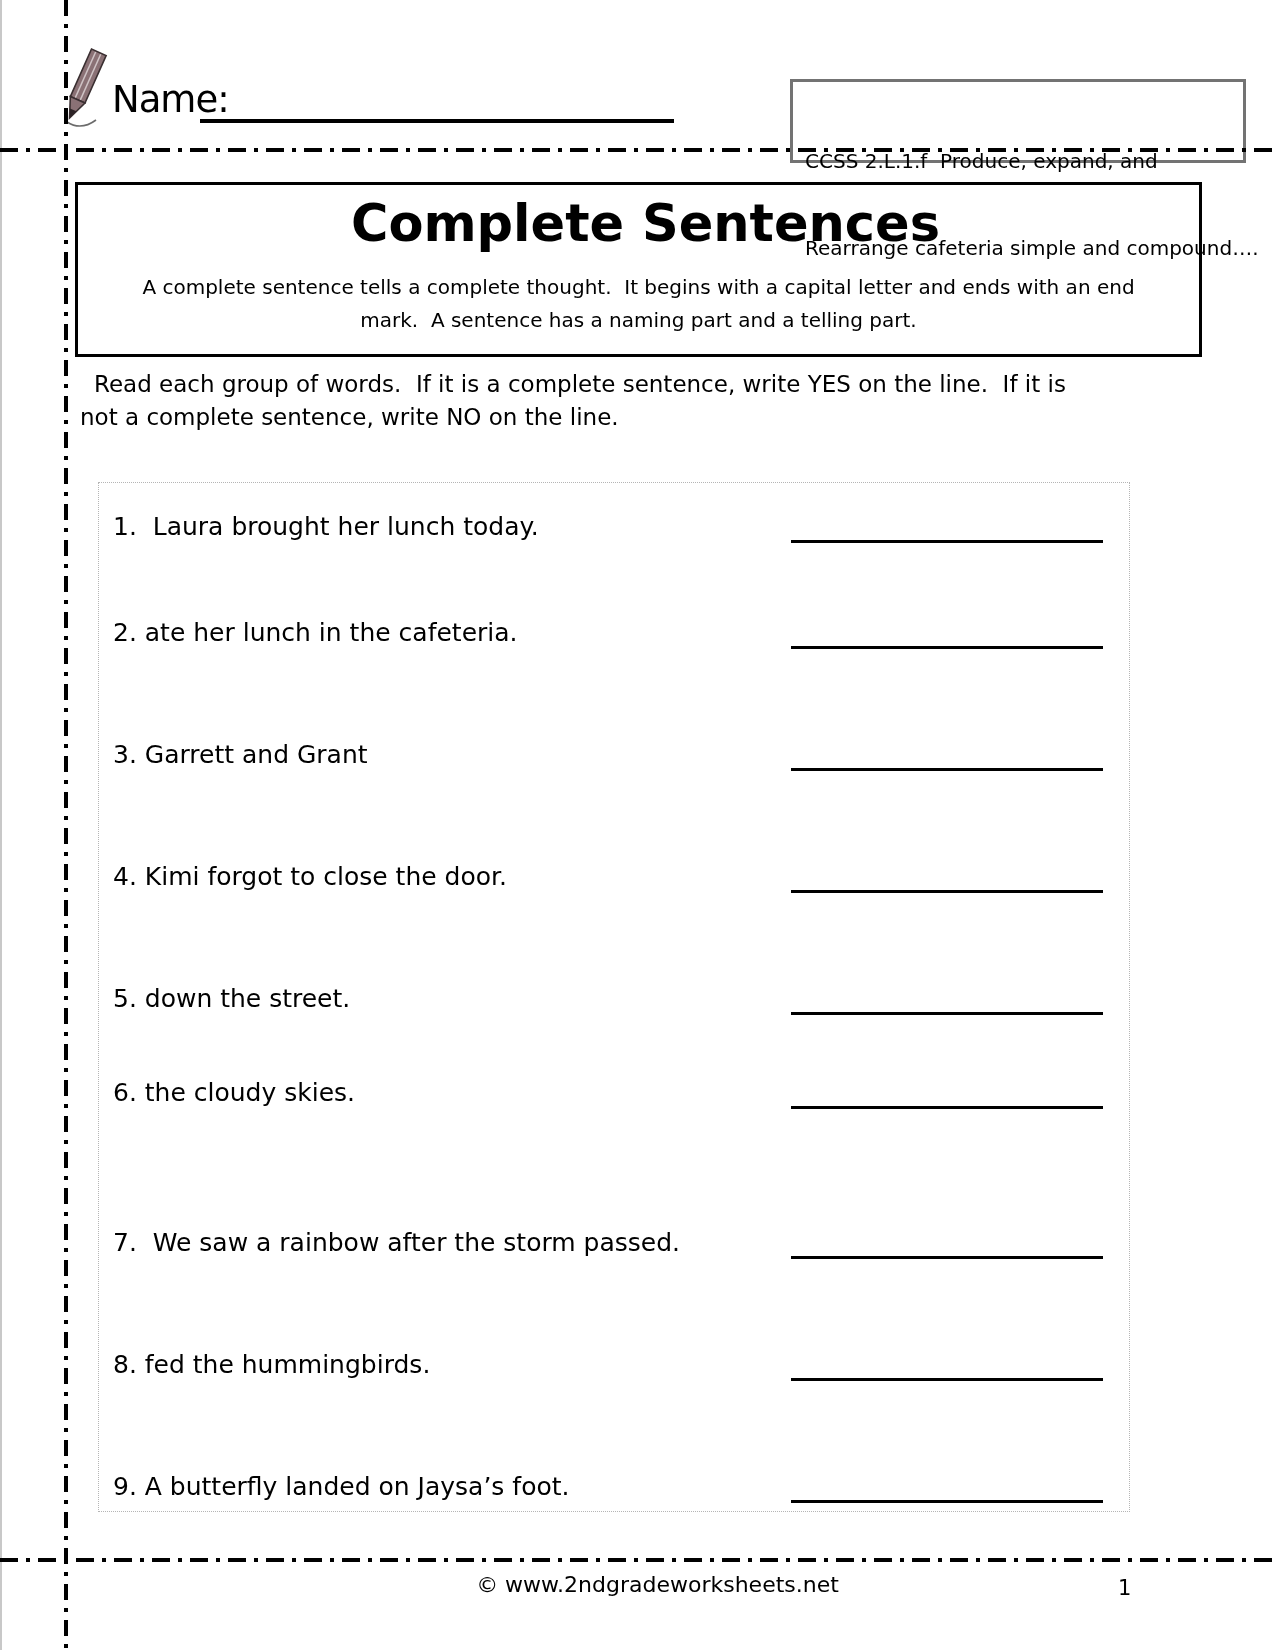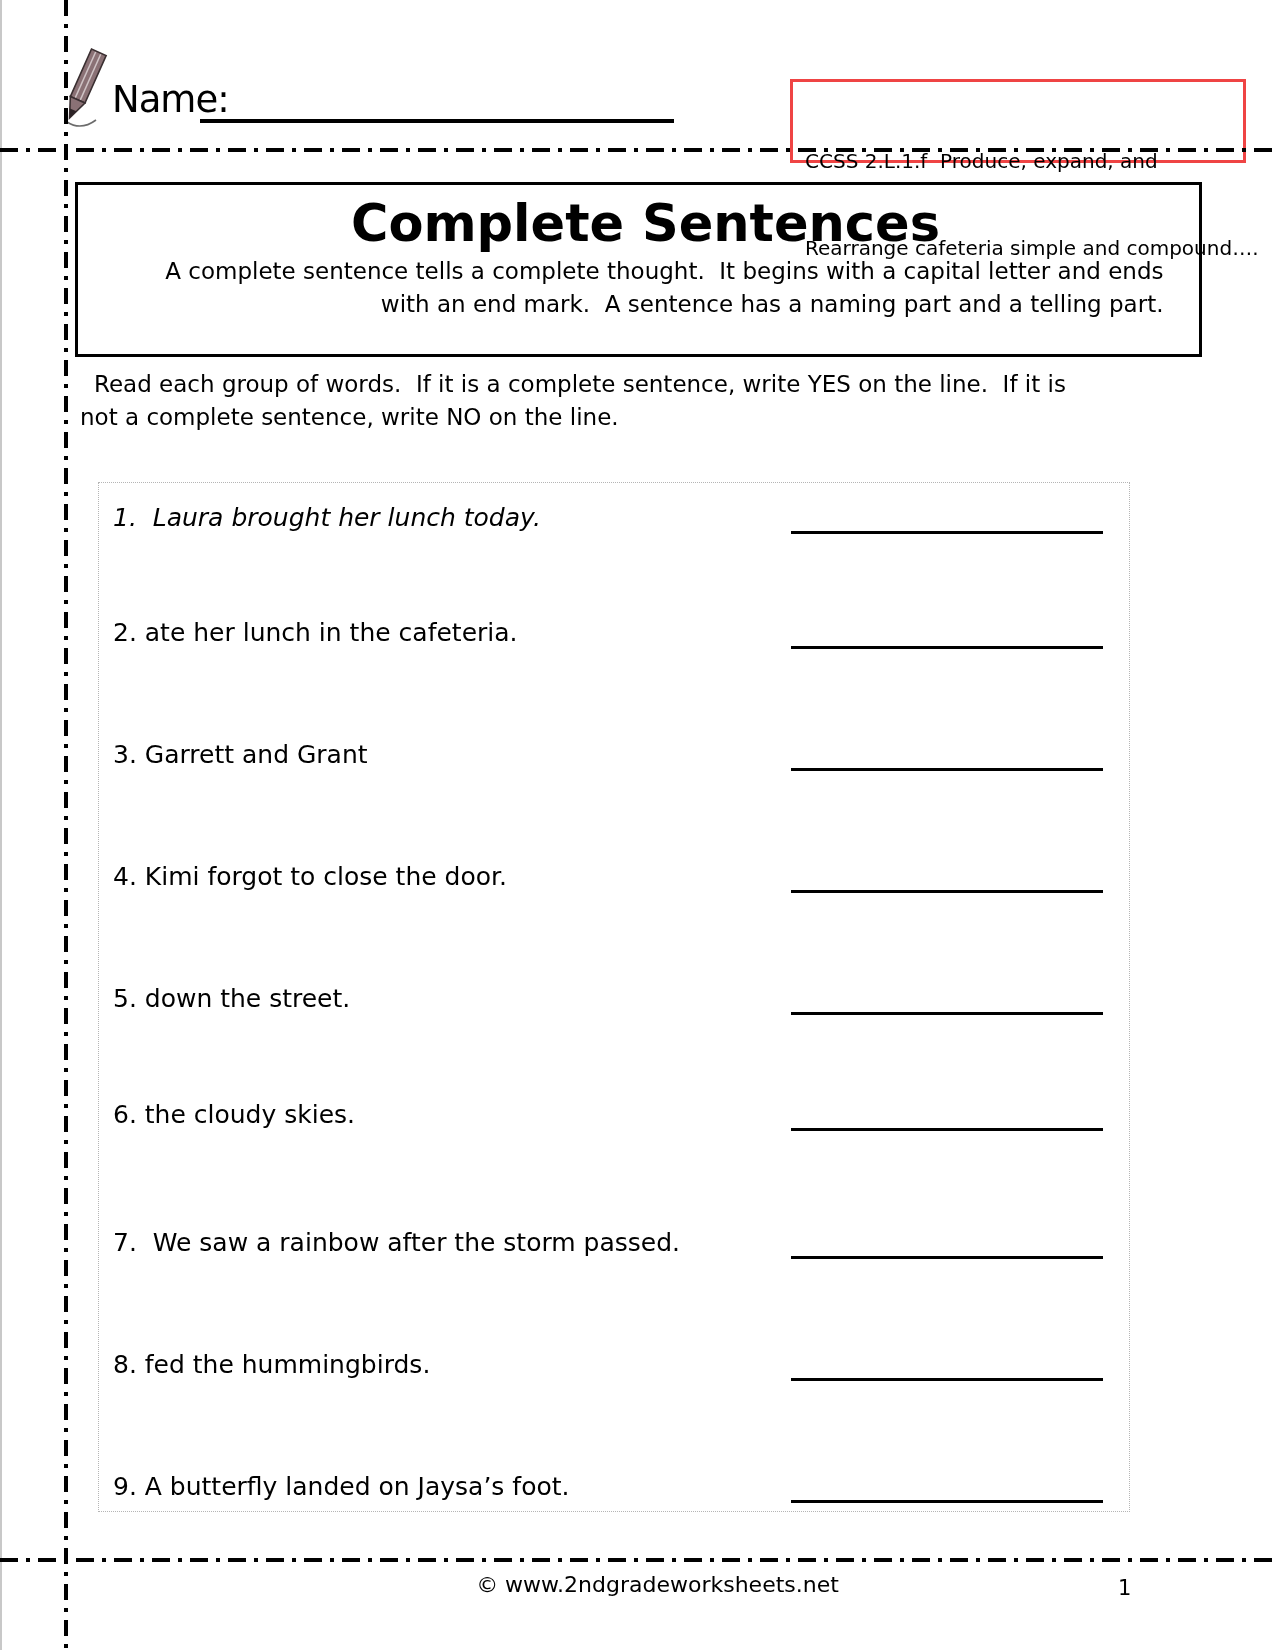--- a/index.html
+++ b/index.html
@@ -36,39 +36,39 @@
     font-size:37px; letter-spacing:-1px; white-space:pre;
   }
   .name-underline {
     position:absolute; left:200px; top:119px; width:474px; height:4px;
     background:#000;
   }
 
   
   .ccss-box {
     position:absolute; left:790px; top:79px; width:456px; height:84px;
-    border:3px solid #ef4444; box-sizing:border-box;
+    border:3px solid #737373; box-sizing:border-box;
     background:#fff; z-index:2;
     padding:7px 0 0 12px;
     font-size:20px; line-height:29px; white-space:pre;
   }
 
   
   .title-box {
     position:absolute; left:75px; top:182px; width:1127px; height:175px;
     border:3px solid #000; box-sizing:border-box; background:#fff;
     text-align:center; z-index:1;
   }
   .title-box h1 {
     margin:10px 0 2px 0; font-size:51px; line-height:58px;
     font-weight:700; letter-spacing:0px; white-space:pre;padding-left:14px;
   }
   .title-sub {
-    margin:2px auto 0 auto; width:1050px;
-    font-size:23px; line-height:33px; white-space:pre-wrap;text-align:right;
+    margin:18px auto 0 auto; width:1050px;
+    font-size:20px; line-height:33px; white-space:pre-wrap;
   }
 
   
   .instructions {
     position:absolute; left:80px; top:368px; width:1030px;
     font-size:23px; line-height:33px; white-space:pre-wrap; text-indent:14px;
   }
 
   
   .items-box {
@@ -129,21 +129,21 @@
   </div>
 
   <div class="title-box">
     <h1>Complete Sentences</h1>
     <div class="title-sub">A complete sentence tells a complete thought.  It begins with a capital letter and ends with an end mark.  A sentence has a naming part and a telling part.</div>
   </div>
 
   <div class="instructions">Read each group of words.  If it is a complete sentence, write YES on the line.  If it is not a complete sentence, write NO on the line.</div>
 
   <div class="items-box">
-      <div class="item-row" style="top: 19px; font-style: italic;">
+      <div class="item-row" style="top: 28px;">
       <div class="item-label">1.  Laura brought her lunch today.</div>
       <div class="answer-value"></div>
       <div class="answer-line"></div>
     </div>
       <div class="item-row" style="top: 134px;">
       <div class="item-label">2. ate her lunch in the cafeteria.</div>
       <div class="answer-value"></div>
       <div class="answer-line"></div>
     </div>
       <div class="item-row" style="top: 244px; margin-top: 12px;">
@@ -154,21 +154,21 @@
       <div class="item-row" style="top: 378px;">
       <div class="item-label">4. Kimi forgot to close the door.</div>
       <div class="answer-value"></div>
       <div class="answer-line"></div>
     </div>
       <div class="item-row" style="top: 500px;">
       <div class="item-label">5. down the street.</div>
       <div class="answer-value"></div>
       <div class="answer-line"></div>
     </div>
-      <div class="item-row" style="top: 616px; text-align: center;">
+      <div class="item-row" style="top: 594px; text-align: center;">
       <div class="item-label">6. the cloudy skies.</div>
       <div class="answer-value"></div>
       <div class="answer-line"></div>
     </div>
       <div class="item-row" style="top: 744px;">
       <div class="item-label">7.  We saw a rainbow after the storm passed.</div>
       <div class="answer-value"></div>
       <div class="answer-line"></div>
     </div>
       <div class="item-row" style="top: 866px;">

